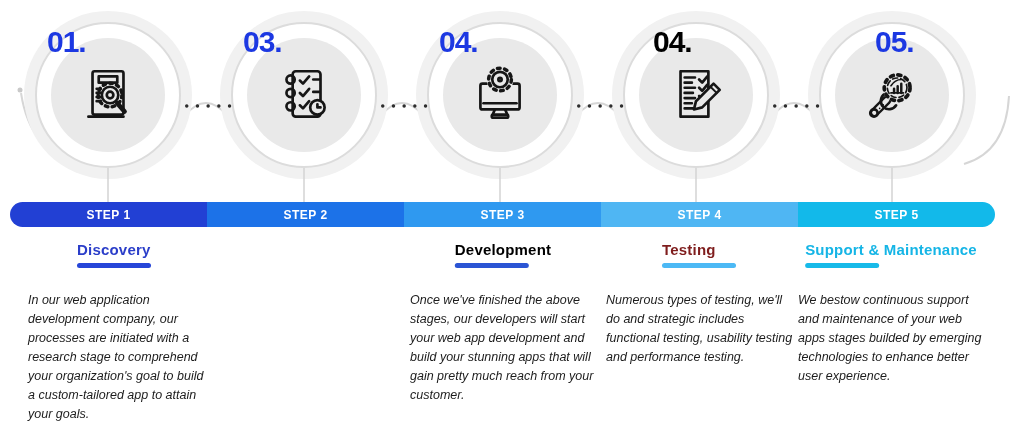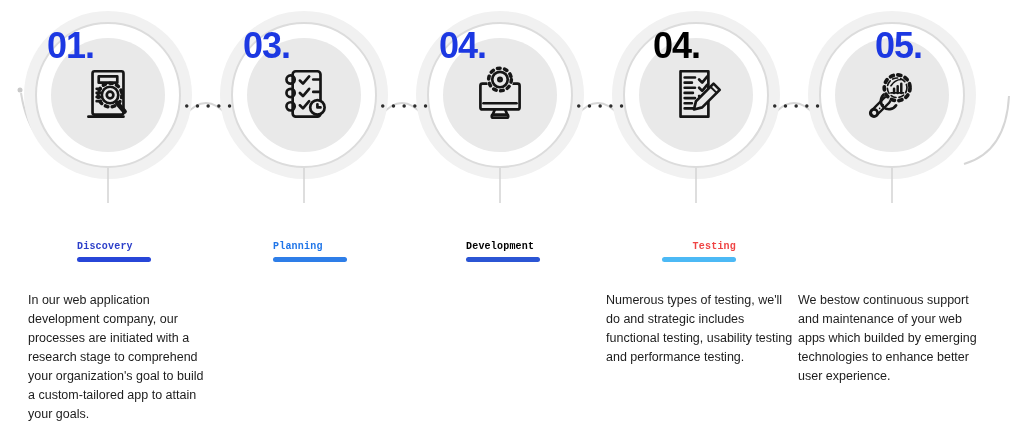--- a/index.html
+++ b/index.html
@@ -15,42 +15,42 @@
     background:#ffffff;border:2px solid #dcdcdc;box-sizing:border-box;z-index:2;
     display:flex;align-items:center;justify-content:center;
   }
   .circle-inner{
     width:114px;height:114px;border-radius:50%;background:#e9e9e9;
     display:flex;align-items:center;justify-content:center;
   }
   .circle-inner svg{display:block;}
   .step-number{
     position:absolute;top:25px;z-index:3;
-    font-size:36px;font-weight:800;letter-spacing:-1px;color:#1c38e2;
+    font-size:30px;font-weight:800;letter-spacing:-1px;color:#1c38e2;
   }
   
   #banner{
     position:absolute;left:10px;top:202px;width:985px;height:25px;z-index:2;
     display:flex;border-radius:13px;overflow:hidden;
   }
   .banner-seg{
     flex:1;display:flex;align-items:center;justify-content:center;
     color:#ffffff;font-size:12px;font-weight:700;letter-spacing:.5px;
   }
   
   .step-title{
     position:absolute;top:241px;transform:translateX(-50%);z-index:2;
     display:inline-block;text-align:left;white-space:nowrap;
   }
-  .step-title .t{font-size:10px;font-weight:600;letter-spacing:.2px;font-family:Liberation Mono, monospace;}
+  .step-title .t{font-size:15px;font-weight:600;letter-spacing:.2px;}
   .step-title .u{width:74px;height:5px;border-radius:3px;margin-top:5px;}
   
   .step-desc{
     position:absolute;top:291px;z-index:2;
-    font-size:12.5px;line-height:1.52;color:#1c1c1c;font-weight:400;
+    font-size:12.5px;line-height:1.52;color:#1c1c1c;font-weight:400;font-style:italic;
   }
   .ic{stroke:#161616;fill:none;stroke-width:2.6;stroke-linecap:round;stroke-linejoin:round;}
 </style>
 </head>
 <body>
 
 <div id="stage">
 
   <svg id="connector-layer" width="1024" height="235" viewBox="0 0 1024 235">
 
@@ -156,35 +156,53 @@
         <circle cx="37" cy="25" r="14" fill="#e9e9e9" stroke="none"></circle>
         <circle cx="37" cy="25" r="12.5" stroke-dasharray="3 4.4" stroke-width="3.6"></circle>
         <circle cx="37" cy="25" r="9.5" stroke-dasharray="5 3" stroke-width="1.6"></circle>
         <path d="M31 30h12" stroke-width="1.8"></path>
         <path d="M34 30v-4M37.5 30v-6.5M41 30v-9" stroke-width="2.4"></path>
         <path d="M31 23q4-6 10-6" stroke-width="1.6"></path>
       </svg>
     </div>
   </div>
 
+  <div id="banner">
+    <div class="banner-seg" style="background: rgb(34, 64, 212);">
+      <span>STEP 1</span>
+    </div>
+    <div class="banner-seg" style="background: rgb(28, 114, 232);">
+      <span>STEP 2</span>
+    </div>
+    <div class="banner-seg" style="background: rgb(47, 153, 240);">
+      <span>STEP 3</span>
+    </div>
+    <div class="banner-seg" style="background: rgb(79, 182, 243);">
+      <span>STEP 4</span>
+    </div>
+    <div class="banner-seg" style="background: rgb(18, 185, 234);">
+      <span>STEP 5</span>
+    </div>
+  </div>
 
   <div class="step-title" style="left:114px">
     <div class="t" style="color: rgb(43, 62, 201);">Discovery</div>
     <div class="u" style="background: rgb(39, 70, 216);"></div>
   </div>
-  <div class="step-title" style="left:310px">
-    <div class="t" style="color: rgb(31, 117, 232);">Planning</div>
-    <div class="u" style="background: rgb(46, 126, 232);"></div>
-  </div>
   <div class="step-title" style="left:503px">
     <div class="t" style="color: #000000;">Development</div>
     <div class="u" style="background: rgb(43, 85, 212);"></div>
   </div>
   <div class="step-title" style="left:699px">
-    <div class="t" style="color: #ef4444; text-align: right;">Testing</div>
+    <div class="t" style="color: #7f1d1d;">Testing</div>
     <div class="u" style="background: rgb(76, 185, 245);"></div>
   </div>
+  <div class="step-title" style="left:891px">
+    <div class="t" style="color: rgb(21, 181, 230);">Support &amp; Maintenance</div>
+    <div class="u" style="background: rgb(23, 186, 233);"></div>
+  </div>
 
   <div class="step-desc" style="left:28px;width:184px">In our web application development company, our processes are initiated with a research stage to comprehend your organization's goal to build a custom-tailored app to attain your goals.</div>
+  <div class="step-desc" style="left:410px;width:188px">Once we've finished the above stages, our developers will start your web app development and build your stunning apps that will gain pretty much reach from your customer.</div>
   <div class="step-desc" style="left:606px;width:188px">Numerous types of testing, we'll do and strategic includes functional testing, usability testing and performance testing.</div>
-  <div class="step-desc" style="left:798px;width:194px">We bestow continuous support and maintenance of your web apps which builded by emerging technologies to enhance better user experience.</div>
+  <div class="step-desc" style="left:798px;width:194px">We bestow continuous support and maintenance of your web apps stages builded by emerging technologies to enhance better user experience.</div>
 
 </div>
 
 </body></html>

